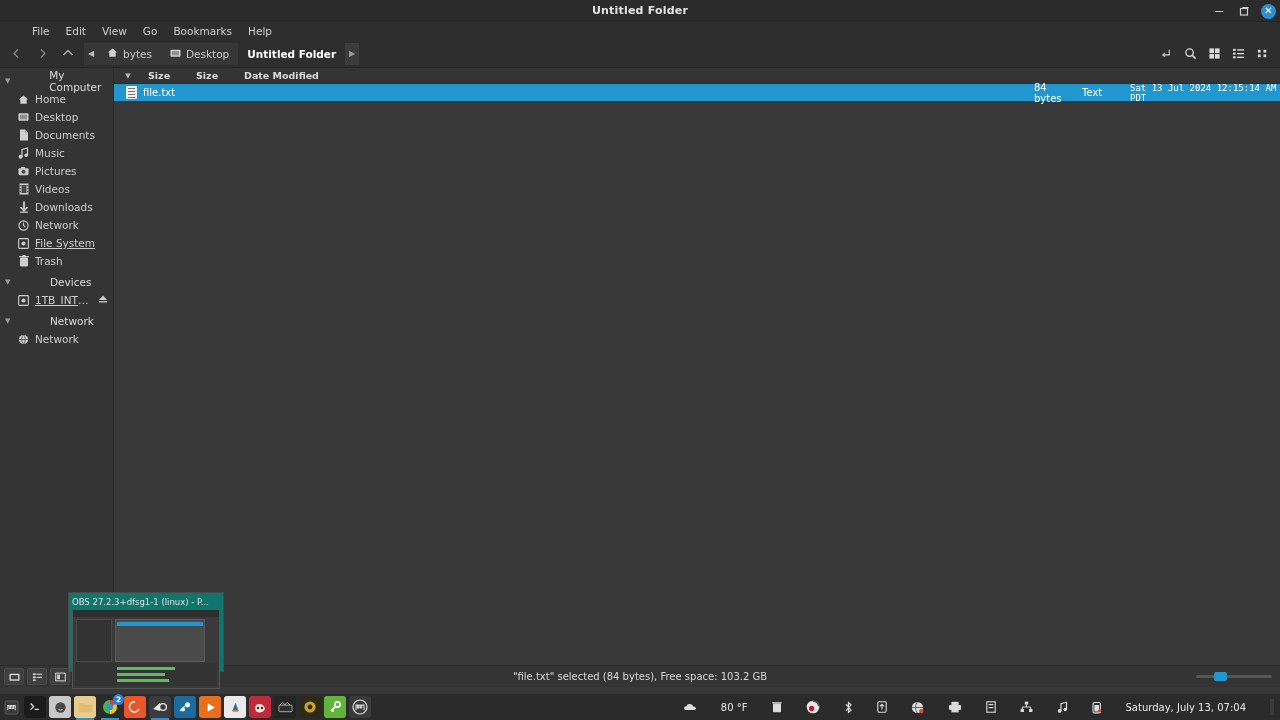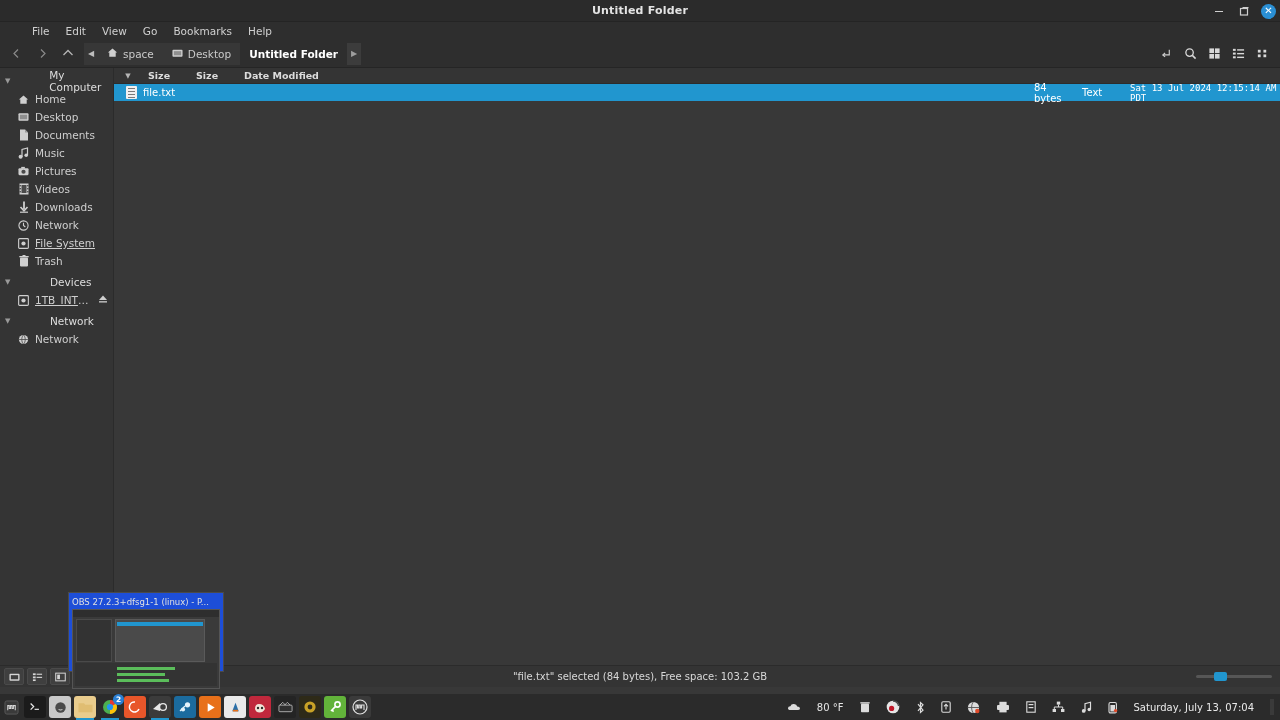--- a/index.html
+++ b/index.html
@@ -104,21 +104,21 @@
   .statustext { position: absolute; left: 0; right: 0; text-align: center;
                 font-size: 10px; color: #d8d8d8; pointer-events: none; }
   .zoomslider { margin-left: auto; margin-right: 8px; width: 76px; height: 14px;
                 display: flex; align-items: center; position: relative; }
   .zs-track { position: absolute; left: 0; right: 0; height: 3px; background: #565656; border-radius: 2px; }
   .zs-handle { position: absolute; left: 18px; width: 13px; height: 9px; background: #2196cf;
                border-radius: 2px; }
 
   
   .preview { position: absolute; left: 68px; top: 592px; width: 156px; height: 80px;
-             background: #1d4ed8; border: 1px solid #4a4a4a; padding: 3px; }
+             background: #0f766e; border: 1px solid #4a4a4a; padding: 3px; }
   .preview .ptitle { font-size: 8.5px; color: #e0e0e0; height: 13px; line-height: 13px;
                      overflow: hidden; white-space: nowrap; }
   .preview .pthumb { height: 80px; background: #3a3a3a; border: 1px solid #555; position: relative;
                      overflow: hidden; }
   .pt-bar { position: absolute; left: 0; right: 0; top: 0; height: 7px; background: #2e2e2e; }
   .pt-left { position: absolute; left: 3px; top: 9px; width: 36px; bottom: 26px; background: #333; border: 1px solid #4a4a4a; }
   .pt-main { position: absolute; left: 42px; top: 9px; right: 14px; bottom: 26px; background: #4a4a4a; border: 1px solid #5a5a5a; }
   .pt-sel { position: absolute; left: 44px; top: 12px; right: 16px; height: 4px; background: #2196cf; }
   .pt-bottom { position: absolute; left: 2px; right: 2px; bottom: 2px; height: 23px; background: #333; }
   .pt-meter { position: absolute; height: 3px; background: #5bbd5b; }
@@ -128,21 +128,21 @@
              background: #2b2b2b; display: flex; align-items: center; }
   .tb-menu { width: 22px; height: 26px; display: flex; align-items: center; justify-content: center; }
   .launchers { display: flex; align-items: center; gap: 3px; padding-left: 2px; }
   .lnch { width: 22px; height: 22px; border-radius: 3px; position: relative;
           display: flex; align-items: center; justify-content: center; font-size: 11px; color: #fff; }
   .lnch.active::after { content: ""; position: absolute; left: 2px; right: 2px; bottom: -2px;
                         height: 2px; background: #2196cf; }
   .badge { position: absolute; top: -2px; right: -3px; width: 11px; height: 11px; border-radius: 50%;
            background: #2a7fd4; color: #fff; font-size: 7.5px; display: flex;
            align-items: center; justify-content: center; font-weight: bold; }
-  .tray { margin-left: auto; display: flex; align-items: center; gap: 16px; padding-right: 6px; }
+  .tray { margin-left: auto; display: flex; align-items: center; gap: 24px; padding-right: 6px; }
   .tray .ti { display: flex; align-items: center; justify-content: center; color: #dcdcdc; font-size: 11px; }
   .tray .temp { font-size: 10px; color: #e6e6e6; }
   .clock { font-size: 10px; color: #eaeaea; white-space: nowrap; }
   .tray-end { width: 4px; height: 16px; background: #3a3a3a; }
 </style>
 </head>
 <body>
 
 <div id="app">
 
@@ -193,21 +193,21 @@
     </div>
 
     <div class="breadcrumb">
       <div class="crumb-arrow">◀</div>
       <div class="crumb">
         <span>
           <svg width="11" height="11" viewBox="0 0 12 12">
               <path d="M6 1.5 L11 6 L9.5 6 L9.5 10.5 L2.5 10.5 L2.5 6 L1 6 Z" fill="#cfcfcf"></path>
             </svg>
         </span>
-        <span>space</span>
+        <span>bytes</span>
       </div>
       <div class="crumb">
         <span>
           <svg width="11" height="10" viewBox="0 0 12 10">
               <rect x="0.5" y="1.5" width="11" height="7.5" rx="1" fill="#cfcfcf"></rect>
               <rect x="2" y="3" width="8" height="4.5" fill="#8f8f8f"></rect>
             </svg>
         </span>
         <span>Desktop</span>
       </div>

